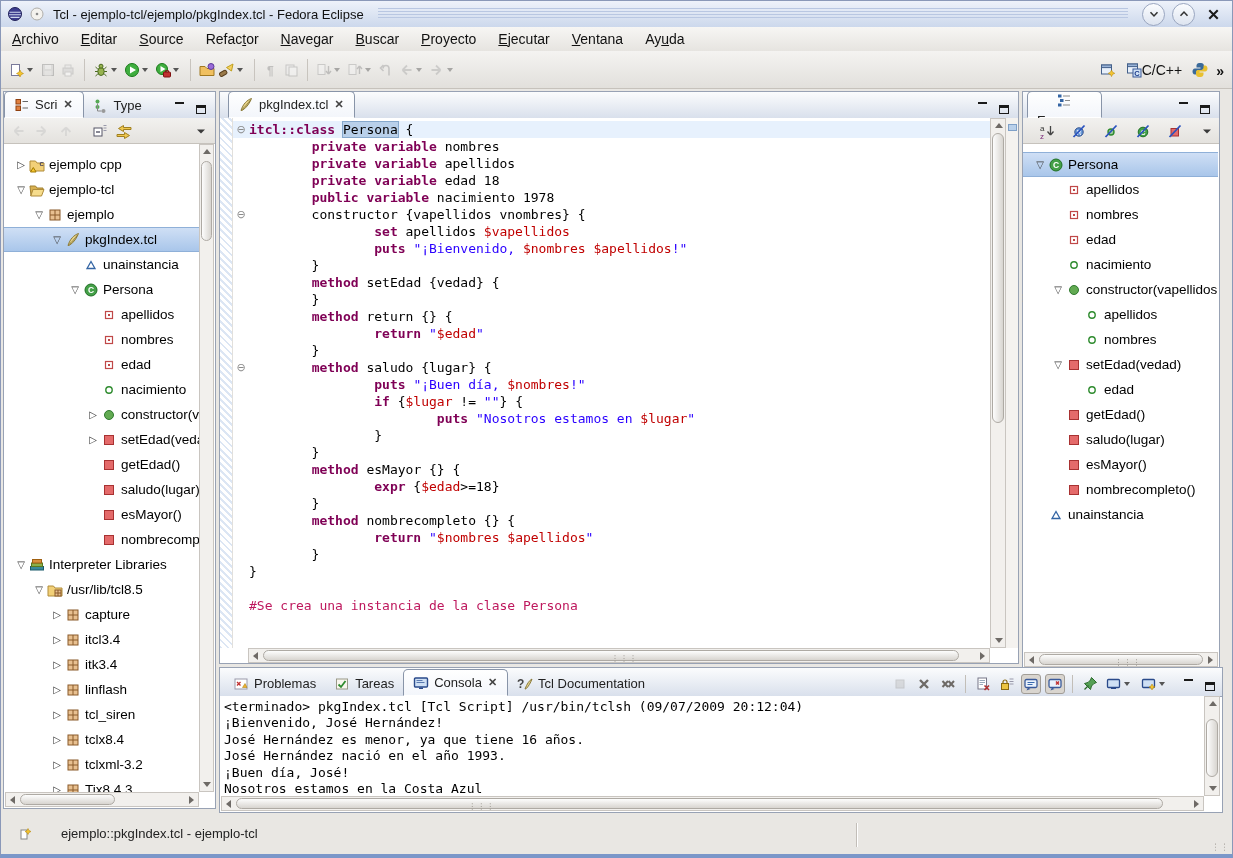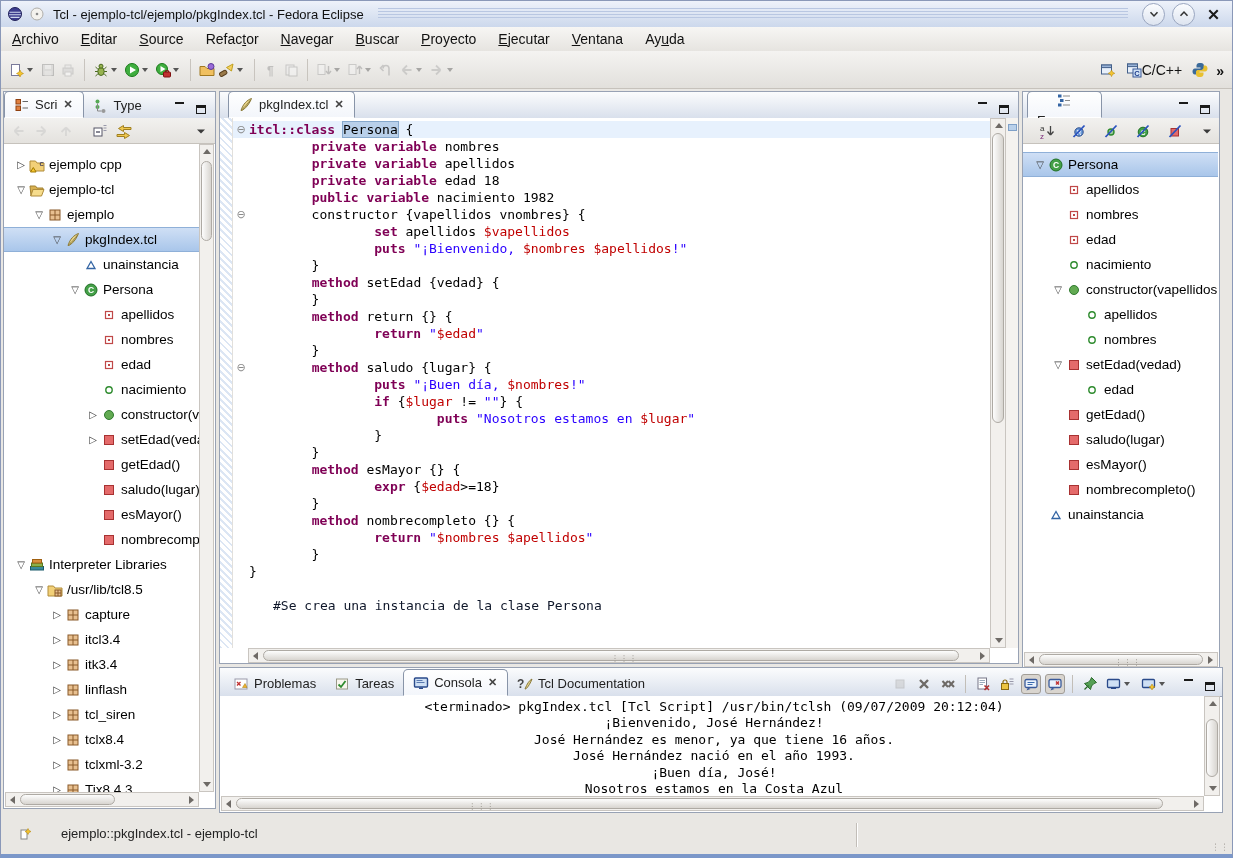--- a/index.html
+++ b/index.html
@@ -71,36 +71,36 @@
   
   .code-region{position:absolute;left:0;top:26px;right:28px;bottom:15px;overflow:hidden;background:#fff;}
   .hatch{position:absolute;left:0;top:0;bottom:0;width:12px;
     background:repeating-linear-gradient(45deg,#dce6f4 0 2px,#ffffff 2px 5px);border-right:1px solid #e2e0dc;}
   .lines{margin-left:13px;padding-top:3px;}
   .codeline{display:flex;height:17px;align-items:center;}
   .codeline.cur{background:#e7f1fd;}
   .fold{width:16px;flex:none;font-size:11px;color:#8a8a8a;text-align:center;line-height:17px;}
   .ct{font-family:"DejaVu Sans Mono",monospace;font-size:13px;white-space:pre;line-height:17px;}
   .k{color:#7f0055;font-weight:bold;} .v{color:#c00000;} .s{color:#2a00ff;}
-  .c{color:#0f172a;margin-left:24px;} .p{color:#000;}
+  .c{color:#be185d;} .p{color:#000;}
   .w{background:#b9d0ea;box-shadow:0 0 0 1px #86a8cc;}
   .overview{position:absolute;right:0;top:26px;width:12px;bottom:15px;background:#f4f2ef;border-left:1px solid #d6d2cc;}
   .ov-mark{position:absolute;left:2px;top:6px;width:7px;height:5px;background:#b9d0ea;border:1px solid #7fa0c8;}
   
   .con-tabbar{position:absolute;left:0;top:0;right:0;height:28px;
     background:linear-gradient(#fbfcfd,#d9e0ec);border-bottom:1px solid #98a2b4;
     display:flex;align-items:flex-end;padding-left:4px;}
   .con-tools{margin-left:auto;display:flex;align-items:center;gap:4px;padding:0 4px 2px 0;}
   .cbtn{display:inline-flex;align-items:center;padding:2px;border-radius:3px;cursor:pointer;}
   .cbtn.dis{opacity:.5;filter:grayscale(1);}
   .cbtn.pressed{background:#d9d5cf;border:1px solid #a19d97;padding:1px;}
   .csep{width:1px;height:18px;background:#c2beb8;margin:0 3px;}
   .con-out{position:absolute;left:0;top:28px;right:18px;bottom:16px;overflow:hidden;background:#fff;
     font-family:"DejaVu Sans Mono",monospace;font-size:13px;color:#000;padding:3px 0 0 4px;}
-  .con-line{height:16.4px;white-space:pre;text-align:center;}
+  .con-line{height:16.4px;white-space:pre;}
   
   .statusbar{position:absolute;left:0;top:812px;width:100%;height:41px;background:#e9e7e3;
     display:flex;align-items:center;font-size:13px;color:#222;}
   .sb-div{position:absolute;left:855px;top:10px;height:24px;width:1px;background:#c2beb8;border-right:1px solid #fff;}
   .rgrip{position:absolute;right:3px;bottom:2px;color:#a8a49e;font-size:9px;}
   .sash-dots{position:absolute;color:#a8a49e;font-size:9px;line-height:4px;}
 </style>
 </head>
 <body>
 
@@ -604,21 +604,21 @@
           <div class="codeline">
             <span class="fold"></span>
             <span class="ct"><span class="p">        </span><span class="k">private variable</span><span class="p"> apellidos</span></span>
           </div>
           <div class="codeline">
             <span class="fold"></span>
             <span class="ct"><span class="p">        </span><span class="k">private variable</span><span class="p"> edad 18</span></span>
           </div>
           <div class="codeline">
             <span class="fold"></span>
-            <span class="ct"><span class="p">        </span><span class="k">public variable</span><span class="p"> nacimiento 1982</span></span>
+            <span class="ct"><span class="p">        </span><span class="k">public variable</span><span class="p"> nacimiento 1978</span></span>
           </div>
           <div class="codeline">
             <span class="fold">⊖</span>
             <span class="ct"><span class="p">        constructor {vapellidos vnombres} {</span></span>
           </div>
           <div class="codeline">
             <span class="fold"></span>
             <span class="ct"><span class="p">                </span><span class="k">set</span><span class="p"> apellidos </span><span class="v">$vapellidos</span></span>
           </div>
           <div class="codeline">

